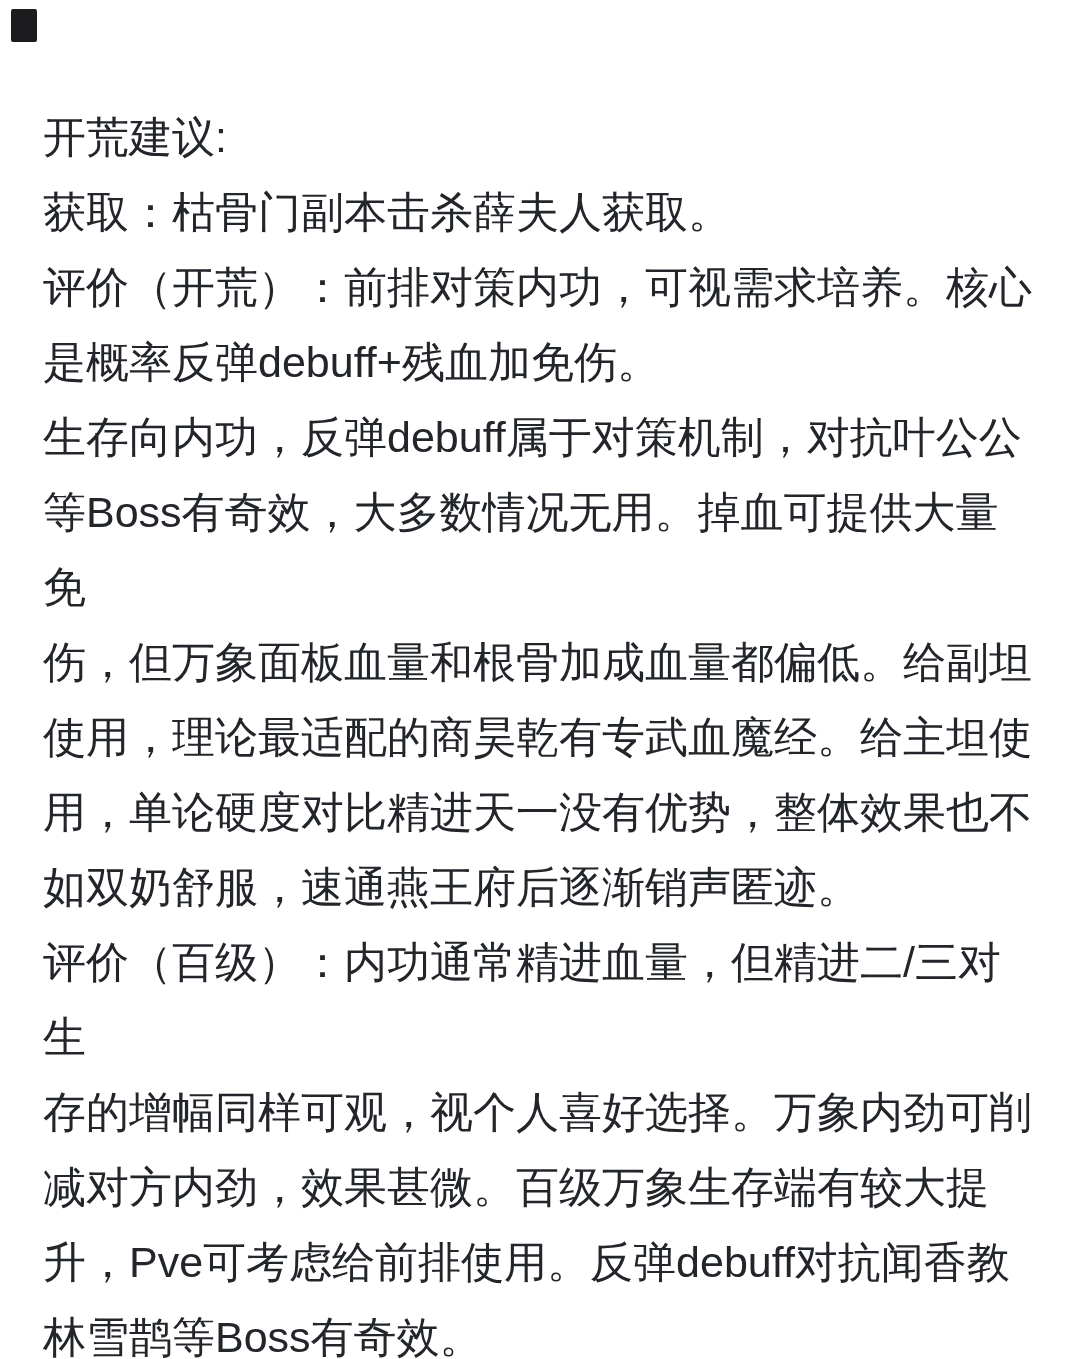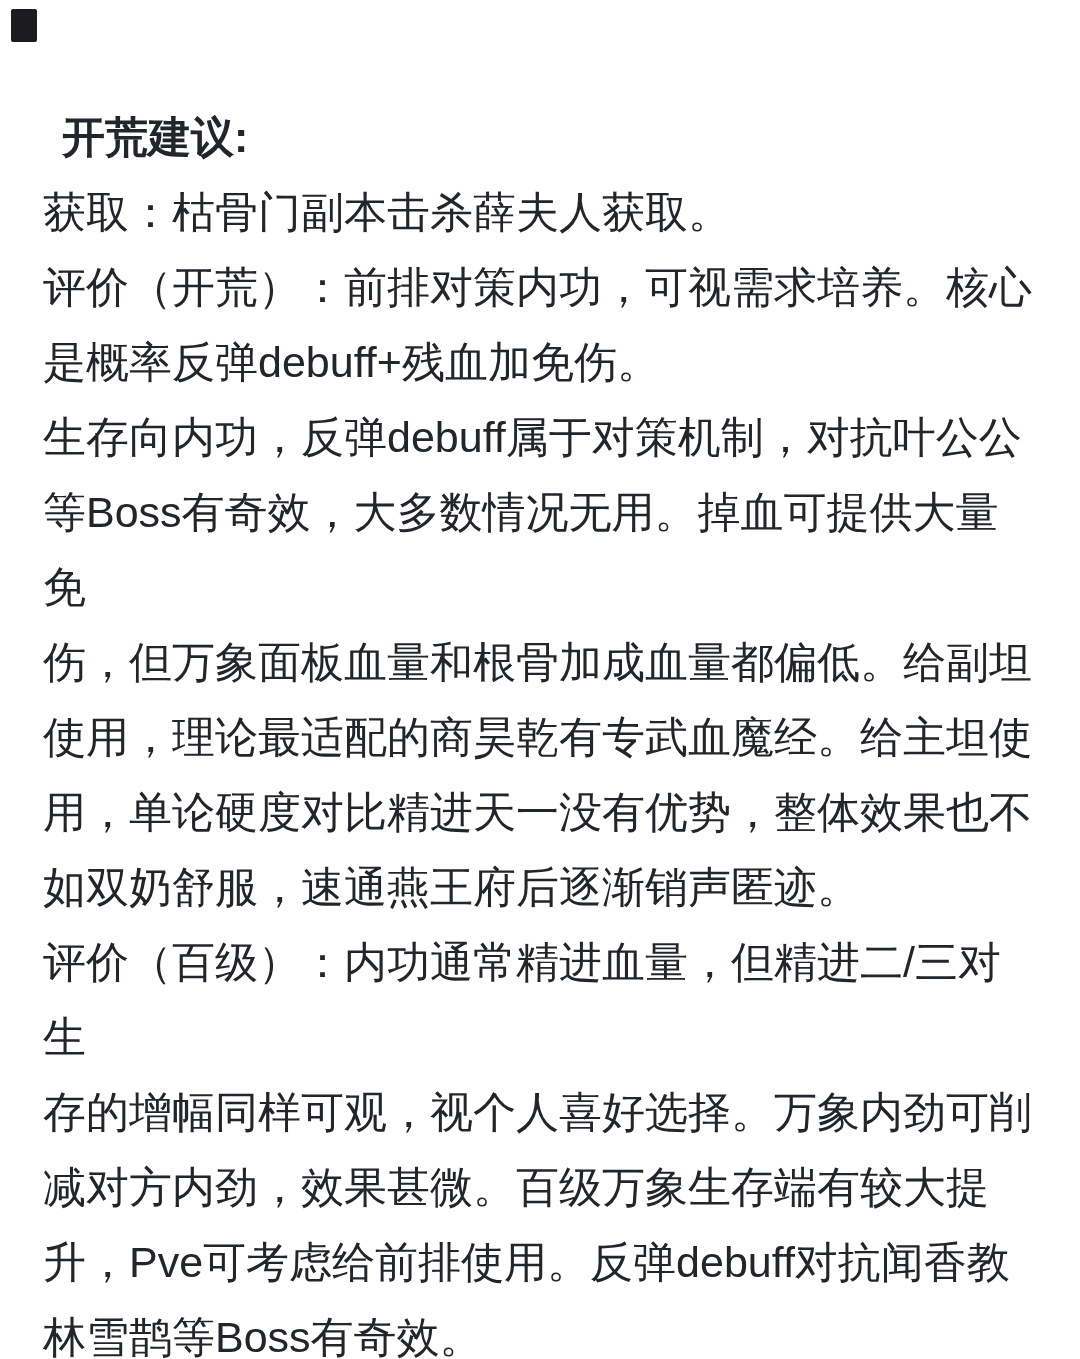--- a/index.html
+++ b/index.html
@@ -29,23 +29,22 @@
     top: 0;
     width: 994px;
     padding: 100px 43px 0 43px;
     font-family: "Liberation Sans", "DejaVu Sans", sans-serif;
     font-size: 43px;
     line-height: 75px;
     color: #222529;
     text-align: left;
   }
   .heading {
-    font-weight: 700;
+    font-weight: 400;
     white-space: pre-line;
-    margin-left: 19px;
   }
   .body-text {
     font-weight: 400;
     white-space: pre-line;
   }
 </style>
 </head>
 <body>
 
 <div class="page">

